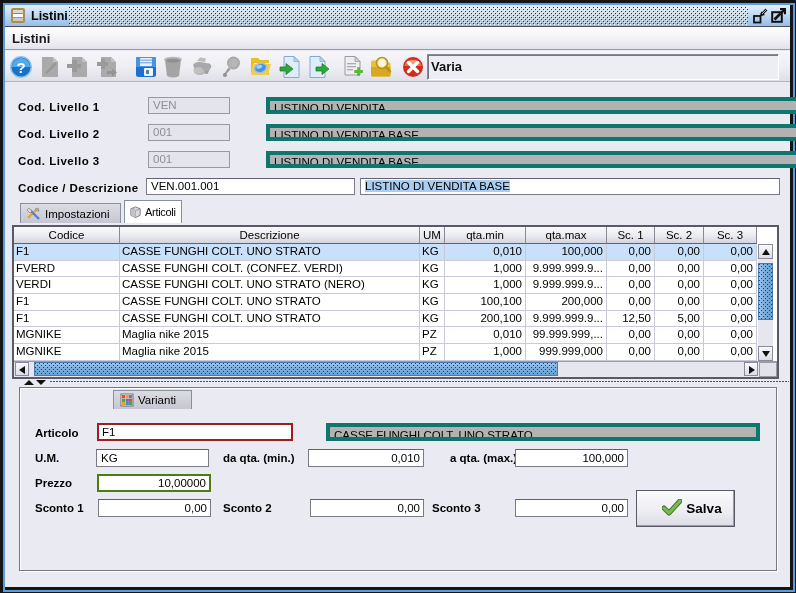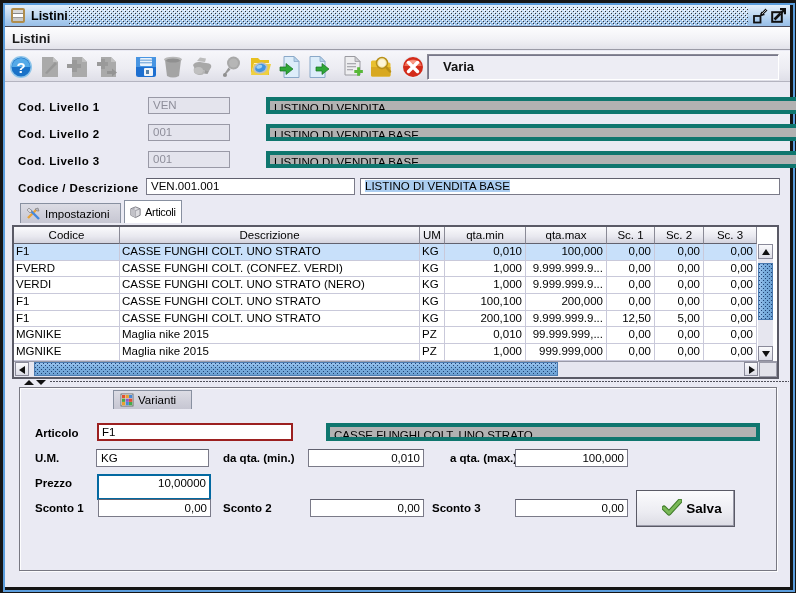--- a/index.html
+++ b/index.html
@@ -26,21 +26,21 @@
 
 #menubar { position:absolute; left:5px; top:27px; width:785px; height:23px;
   background:linear-gradient(#fdfdfe, #f2f2f6 55%, #e2e2ea); border-bottom:1px solid #9a9aa6; }
 #menubar span { position:absolute; left:7px; top:4px; font-size:13px; font-weight:bold; color:#1a1a1a; }
 
 #toolbar { position:absolute; left:5px; top:51px; width:785px; height:31px;
   background:linear-gradient(#f6f6fa, #ececf2 60%, #dfdfe8); border-bottom:1px solid #b4b4c0; }
 .tico { position:absolute; top:4px; width:24px; height:24px; }
 #varia { position:absolute; left:422px; top:3px; width:352px; height:26px; background:#ededf4;
   border:1px solid #8a8a96; border-right-color:#fff; border-bottom-color:#fff; box-shadow:inset 1px 1px 0 #77778a;
-  font-size:13px; font-weight:bold; color:#111; line-height:24px; padding-left:15px; }
+  font-size:13px; font-weight:bold; color:#111; line-height:24px; padding-left:3px; }
 
 .lbl { position:absolute; font-size:11.5px; font-weight:bold; color:#000; white-space:nowrap; }
 .fld { position:absolute; height:17px; font-size:11.5px; line-height:15px; white-space:nowrap; overflow:hidden; }
 .fdis { background:#e4e4ed; border:1px solid #9999a6; color:#8e8e9a; padding-left:4px; }
 .fgray { background:#b2b2b2; border:4px solid #0f766e; color:#000; padding-left:4px;margin-left:24px; }
 .fwhite { background:#fff; border:1px solid #7a7a88; border-top-color:#60606e; color:#000; padding-left:4px; }
 .num { text-align:right; padding-right:3px; }
 
 .tab { position:absolute; font-size:11.5px; color:#000; border:1px solid #8890a0; border-bottom:none; display:flex; align-items:center; }
 .tab-on { background:#fff; z-index:3; }
@@ -350,21 +350,21 @@
   <div class="lbl" style="left:35px; top:427px;">Articolo</div>
   <div class="fld" style="left:97px; top:423px; width:196px; height:18px; background:#fff; border:2px solid #9c2020; color:#000; padding-left:3px; line-height:14px;">F1</div>
   <div class="fld fgray" style="left:302px; top:423px; width:434px; height:18px; line-height:16px;">CASSE FUNGHI COLT. UNO STRATO</div>
   <div class="lbl" style="left:35px; top:452px;">U.M.</div>
   <div class="fld fwhite" style="left:96px; top:449px; width:113px; height:18px; line-height:16px;">KG</div>
   <div class="lbl" style="left:223px; top:452px;">da qta. (min.)</div>
   <div class="fld fwhite num" style="left:308px; top:449px; width:116px; height:18px; line-height:16px;">0,010</div>
   <div class="lbl" style="left:432px; top:452px;margin-left:18px;">a qta. (max.)</div>
   <div class="fld fwhite num" style="left:515px; top:449px; width:113px; height:18px; line-height:16px;">100,000</div>
   <div class="lbl" style="left:35px; top:477px;">Prezzo</div>
-  <div class="fld num" style="left:97px; top:474px; width:114px; height:26px; background:#fff; border:2px solid #0369a1; color:#000; line-height:14px;">10,00000</div>
+  <div class="fld num" style="left:97px; top:474px; width:114px; height:18px; background:#fff; border:2px solid #4d7c0f; color:#000; line-height:14px;">10,00000</div>
   <div class="lbl" style="left:35px; top:502px;">Sconto 1</div>
   <div class="fld fwhite num" style="left:98px; top:499px; width:113px; height:18px; line-height:16px;">0,00</div>
   <div class="lbl" style="left:223px; top:502px;">Sconto 2</div>
   <div class="fld fwhite num" style="left:310px; top:499px; width:114px; height:18px; line-height:16px;">0,00</div>
   <div class="lbl" style="left:432px; top:502px;">Sconto 3</div>
   <div class="fld fwhite num" style="left:515px; top:499px; width:113px; height:18px; line-height:16px;">0,00</div>
   <div id="salva">
     <svg width="20" height="18" viewBox="0 0 20 18" style="vertical-align:-4px; margin-right:4px;">
       <path d="M2 9 L7 14 L18 2" fill="none" stroke="#3e7a28" stroke-width="5" stroke-linecap="round" stroke-linejoin="round"></path>
       <path d="M2 9 L7 14 L18 2" fill="none" stroke="#7ab858" stroke-width="3" stroke-linecap="round" stroke-linejoin="round"></path>

